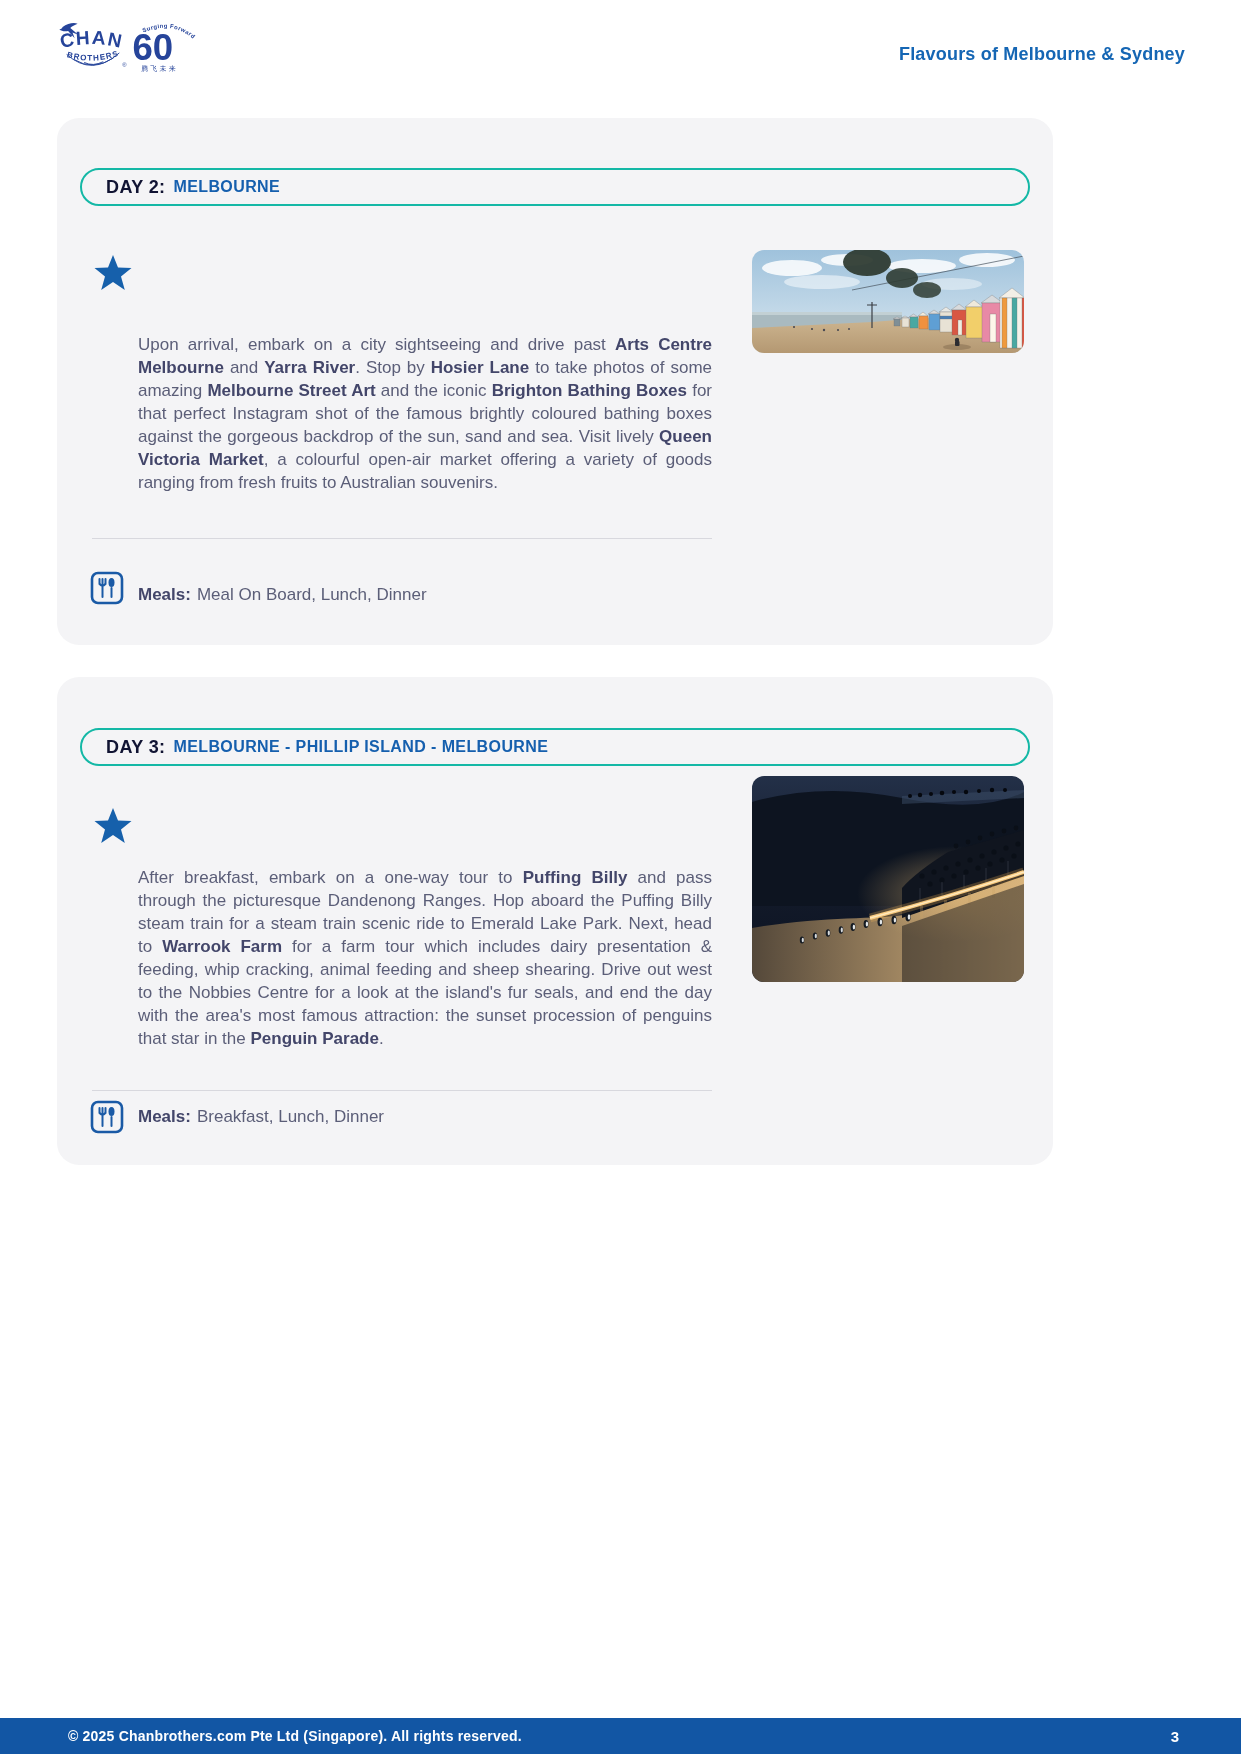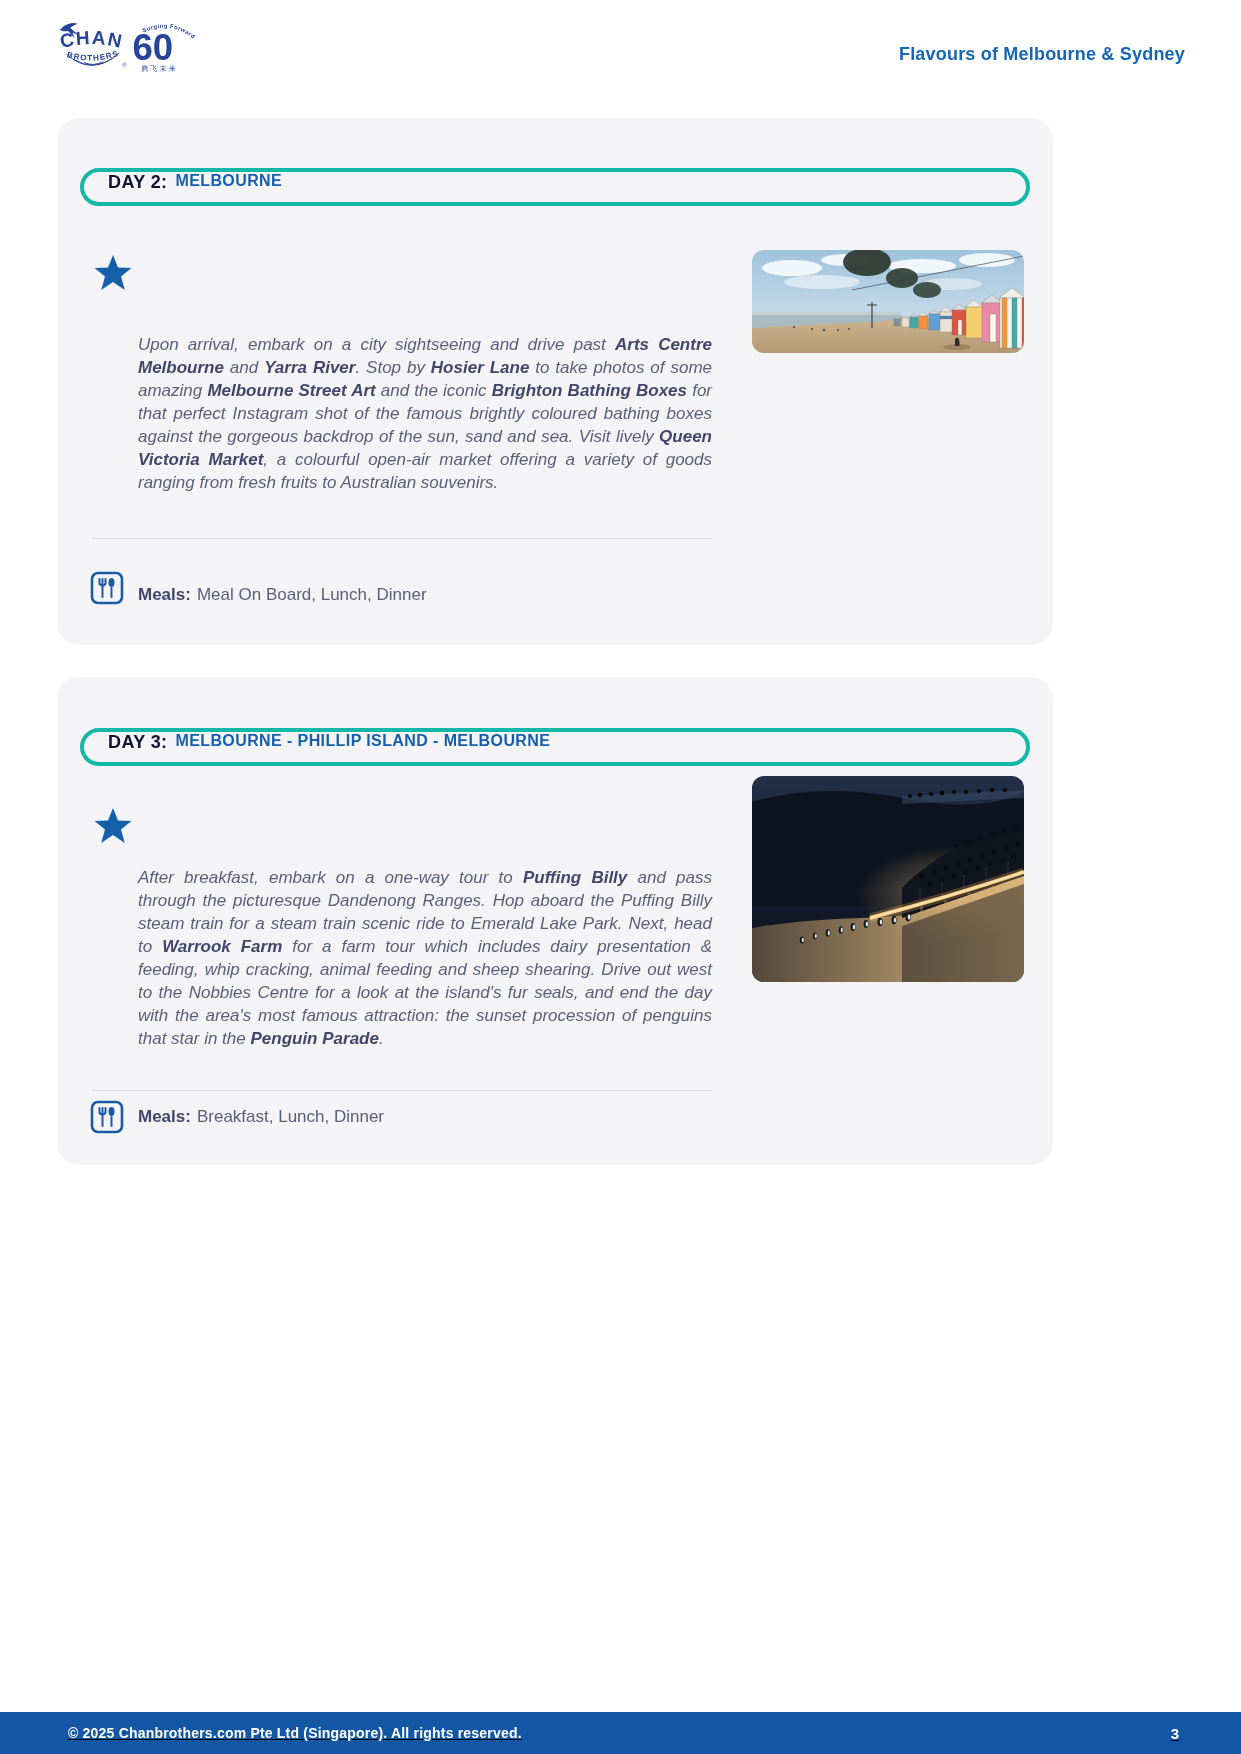--- a/index.html
+++ b/index.html
@@ -9,38 +9,38 @@
   
   .logo{position:absolute;left:52px;top:20px;width:150px;height:74px;}
   .doc-title{position:absolute;top:44px;right:56px;font-size:18px;font-weight:bold;
              color:#1566b4;letter-spacing:.2px;}
 
   
   .day-card{position:absolute;left:57px;width:996px;background:#f4f4f6;border-radius:22px;}
   .day-card.d2{top:118px;height:527px;}
   .day-card.d3{top:677px;height:488px;}
 
-  .day-pill{position:absolute;left:23px;right:23px;height:38px;border:4px solid #14b8a6;
-            border-radius:20px;display:flex;align-items:flex-start;padding-left:24px;box-sizing:border-box;}
+  .day-pill{position:absolute;left:23px;right:23px;height:38px;border:2px solid #14b8a6;
+            border-radius:20px;display:flex;align-items:center;padding-left:24px;box-sizing:border-box;}
   .d2 .day-pill{top:50px;}
   .d3 .day-pill{top:51px;}
   .day-label{font-size:18px;font-weight:bold;color:#111433;letter-spacing:.4px;white-space:pre;}
   .day-route{font-size:16px;font-weight:bold;color:#155fae;letter-spacing:.4px;margin-left:8px;}
 
   .star{position:absolute;left:37px;width:38px;height:38px;}
   .d2 .star{top:136px;}
   .d3 .star{top:130px;}
 
   .hl{position:absolute;left:81px;width:574px;font-size:17px;line-height:23px;color:#5b5e78;}
   .d2 .hl{top:132px;}
   .d3 .hl{top:140px;}
   .hl b{color:#43466a;}
 
   .para{position:absolute;left:81px;width:574px;font-size:17px;line-height:23px;color:#5b5e78;
-        text-align:justify;font-style:italic;}
+        text-align:justify;}
   .d2 .para{top:215px;}
   .d3 .para{top:189px;}
   .para .b{font-weight:bold;color:#43466a;}
 
   .photo{position:absolute;left:695px;width:272px;border-radius:12px;overflow:hidden;}
   .d2 .photo{top:132px;height:103px;}
   .d3 .photo{top:99px;height:206px;}
   .photo svg{display:block;width:100%;height:100%;}
 
   .divider{position:absolute;left:35px;width:620px;height:0;border-top:1.5px solid #d8d8de;}
@@ -48,23 +48,23 @@
   .d3 .divider{top:413px;}
 
   .meals-row{position:absolute;left:33px;display:flex;align-items:center;}
   .d2 .meals-row{top:453px;align-items:flex-end;}
   .d3 .meals-row{top:423px;}
   .meals-icon{width:34px;height:34px;margin-right:14px;}
   .meals-text{font-size:17px;color:#5b5e78;}
   .meals-text b{color:#43466a;margin-right:6px;}
 
   
-  .footer{position:absolute;left:0;bottom:0;width:1241px;height:42px;background:#1256a4;
+  .footer{position:absolute;left:0;bottom:0;width:1241px;height:36px;background:#1256a4;
           display:flex;align-items:center;justify-content:space-between;box-sizing:border-box;
-          padding:0 62px 0 68px;text-decoration:underline;}
+          padding:0 62px 0 68px;}
   .footer .copy{color:#ffffff;font-size:14px;font-weight:bold;letter-spacing:.2px;}
   .footer .pnum{color:#ffffff;font-size:15px;font-weight:bold;}
 </style>
 </head>
 <body>
 
 <div class="page">
 
   <div class="logo">
     <svg viewBox="0 0 205 74">

